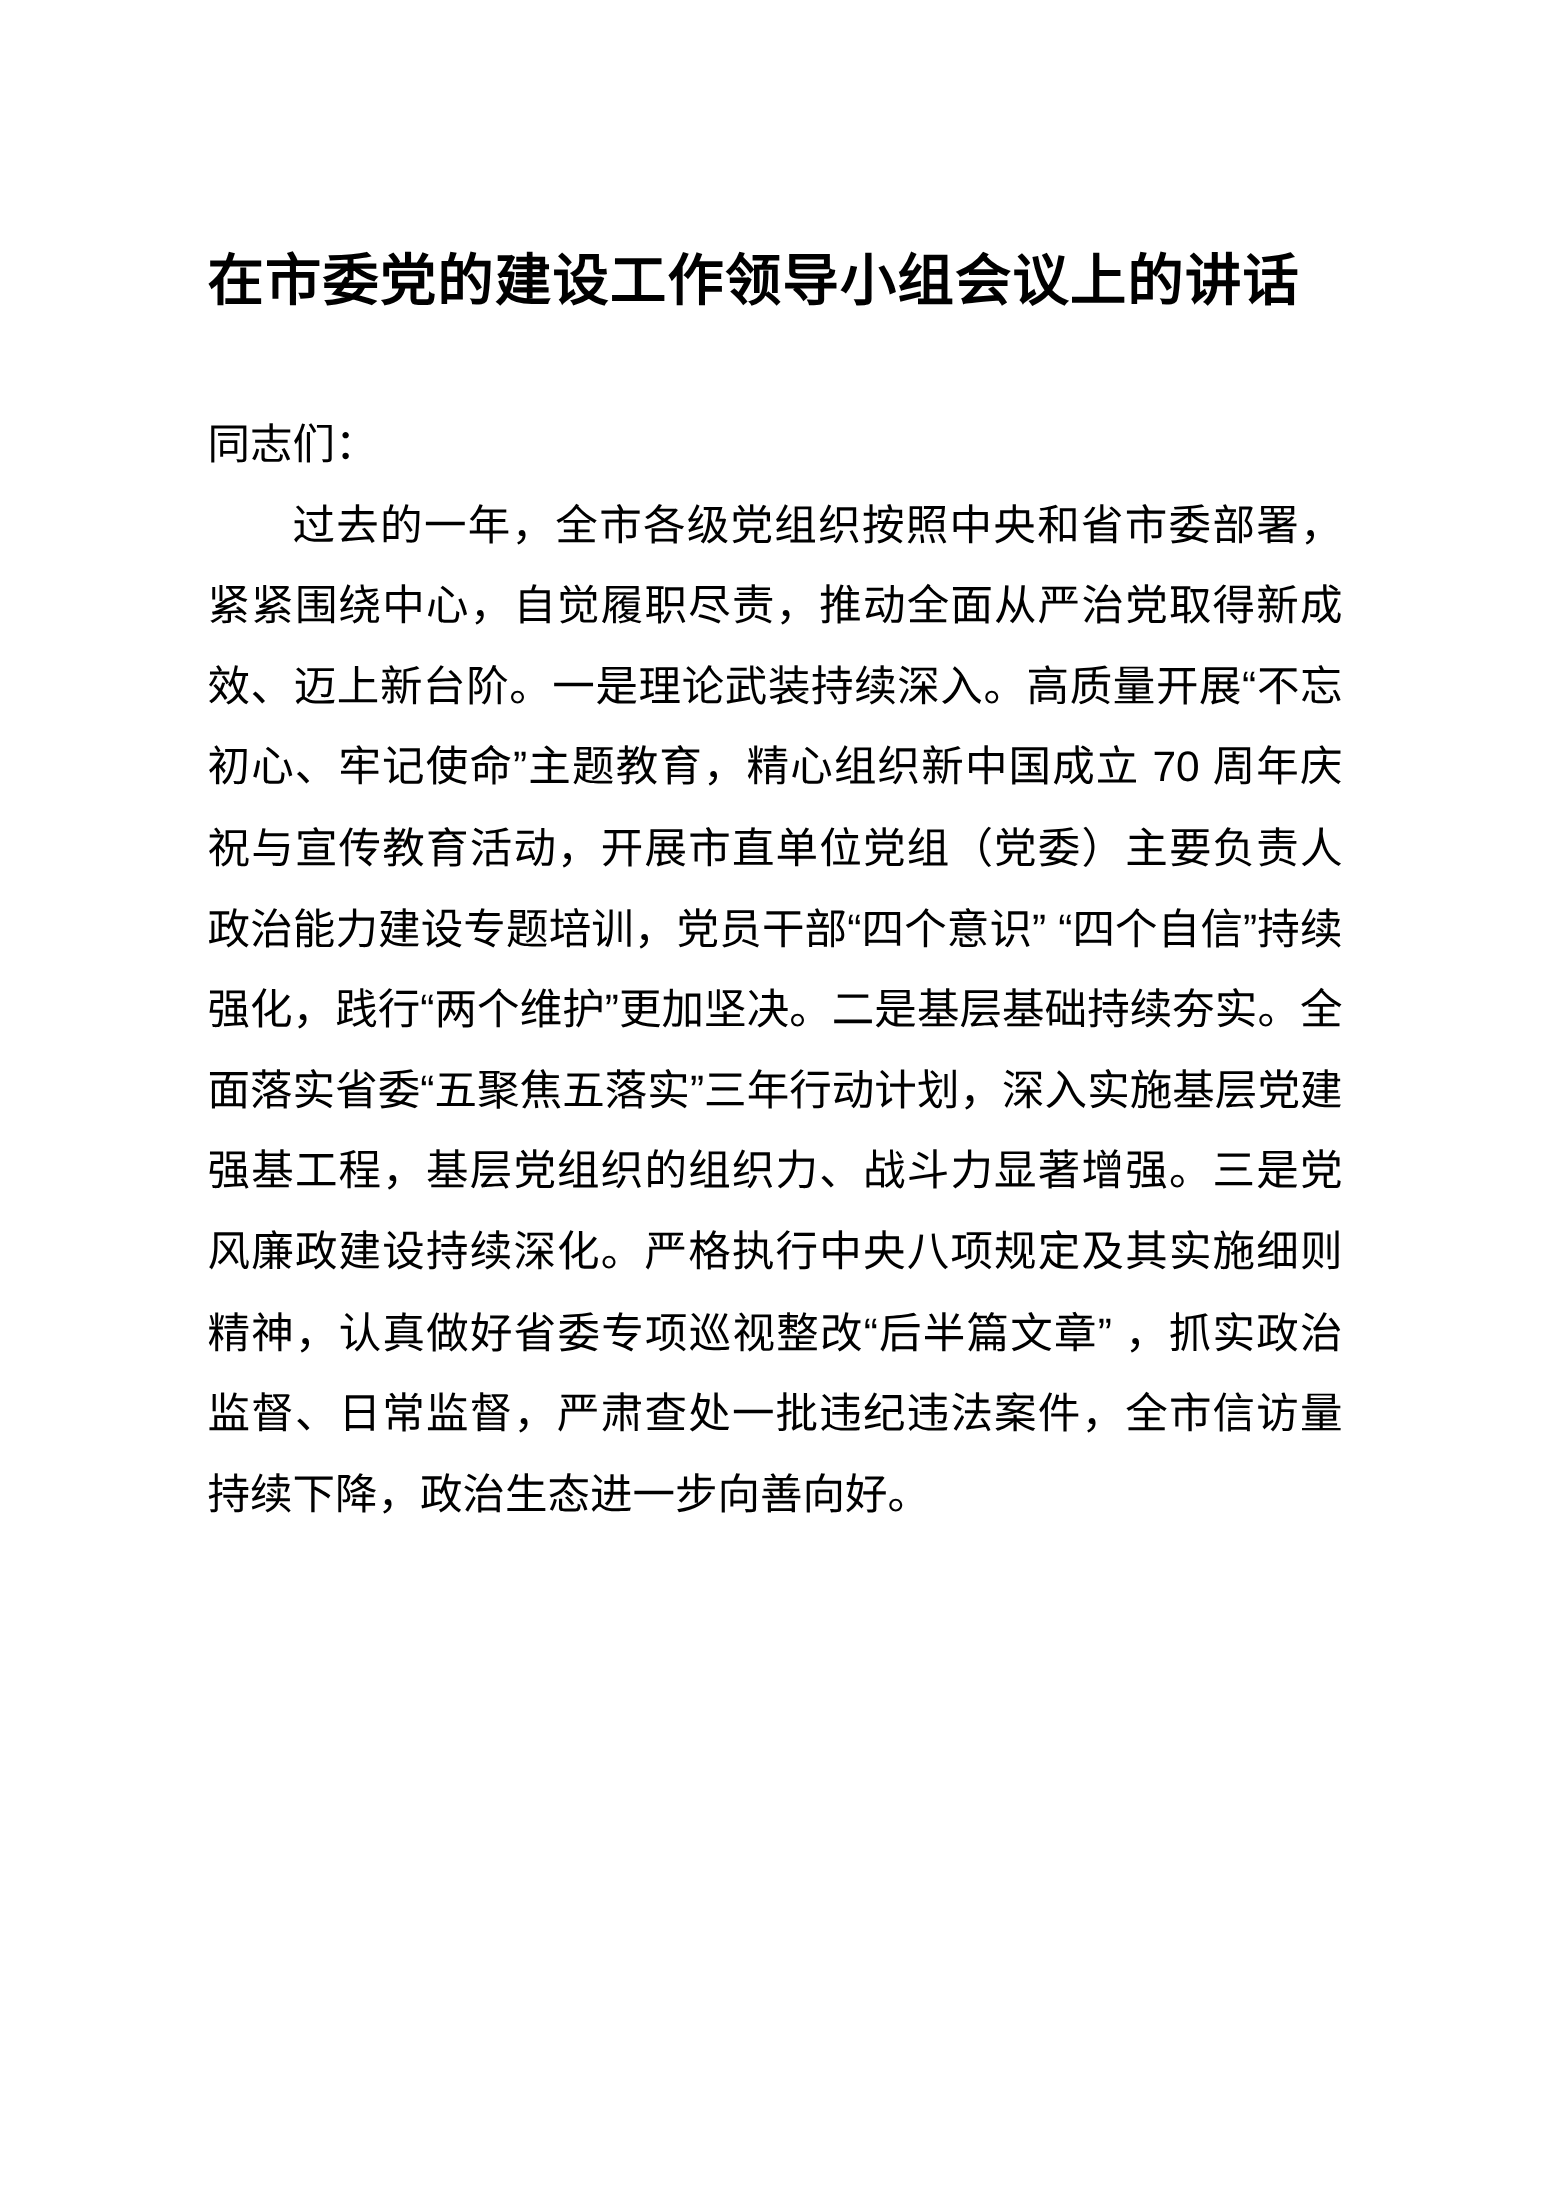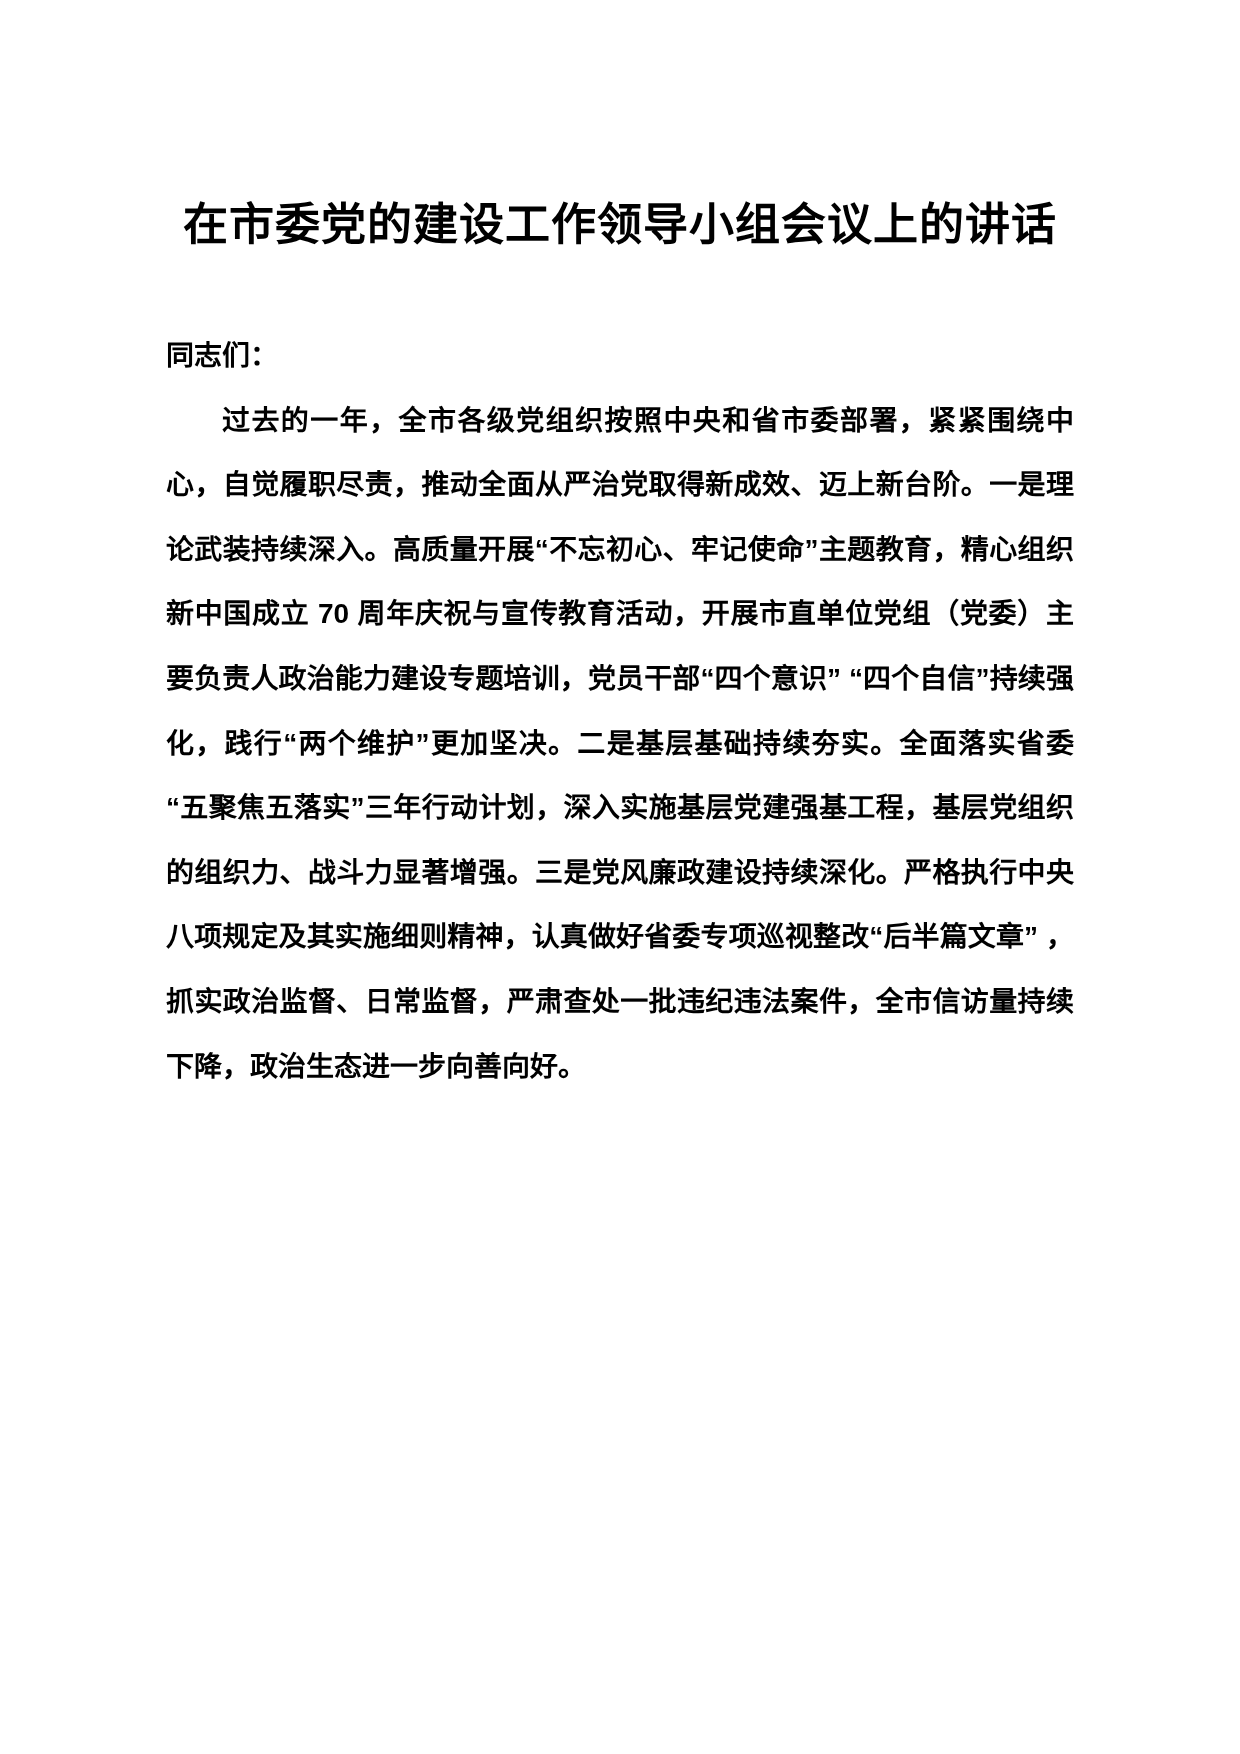--- a/index.html
+++ b/index.html
@@ -19,30 +19,29 @@
   }
   .doc-title {
     margin: 0;
     padding-top: 192px;
     width: 908px;
     margin-left: auto;
     margin-right: auto;
     font-size: 45px;
     line-height: 66px;
     font-weight: 900;
-    text-align: center;
     letter-spacing: 1px;
     color: #000000;
   }
   .doc-body {
     width: 908px;
     margin: 66px auto 0 auto;
-    font-size: 28px;
+    font-size: 34px;
     line-height: 64.6px;
-    font-weight: 700;
+    font-weight: 400;
     text-align: justify;
     text-justify: inter-ideograph;
     color: #000000;
   }
   .doc-body p {
     margin: 0;
     padding: 0;
   }
   .doc-body p.indented {
     text-indent: 2em;

